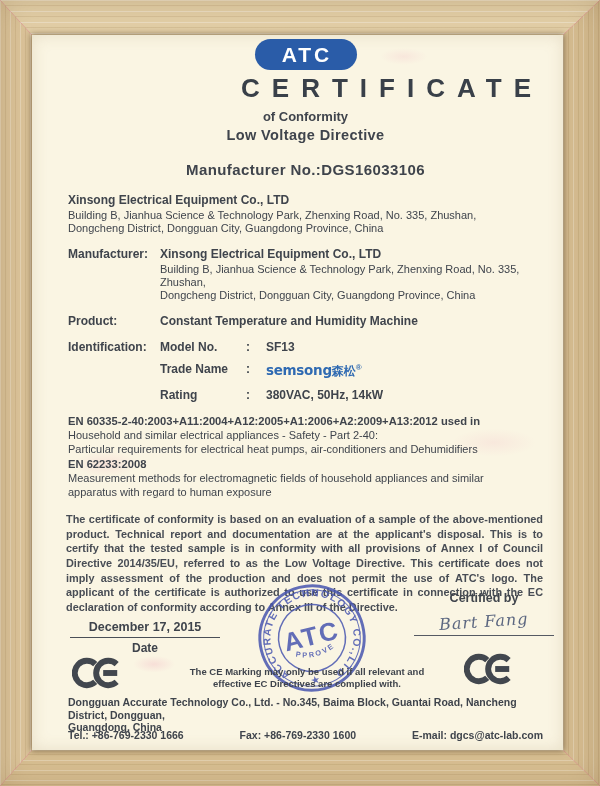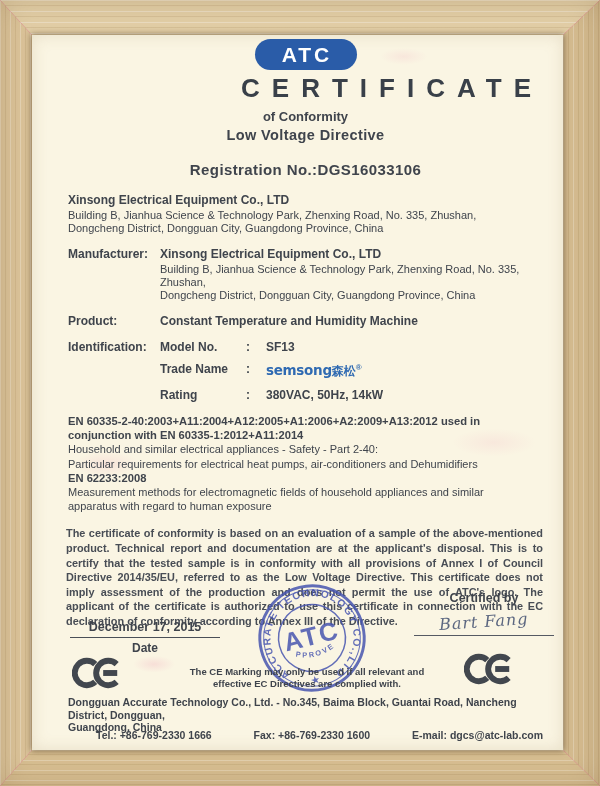--- a/index.html
+++ b/index.html
@@ -90,40 +90,40 @@
   .ce-mark{position:absolute;color:#42474e;}
   .ce-left{left:40px;top:621px;}
   .ce-right{left:432px;top:617px;}
 
   .notice{position:absolute;left:130px;top:631px;width:290px;text-align:center;
     font-weight:bold;font-size:9.5px;line-height:11.5px;}
 
   .footer-address{position:absolute;left:36px;top:661px;width:482px;
     font-weight:bold;font-size:10.5px;line-height:12.5px;}
   .contact-row{position:absolute;left:36px;right:20px;top:694px;display:flex;
-    justify-content:space-between;font-weight:bold;font-size:10.5px;margin-left:28px;}
+    justify-content:space-between;font-weight:bold;font-size:10.5px;}
 </style>
 </head>
 <body>
 
 <div class="scene">
   <div class="wood wood-top"></div>
   <div class="wood wood-bottom"></div>
   <div class="wood wood-left"></div>
   <div class="wood wood-right"></div>
 
   <div class="paper">
 
     <div class="logo-pill">
       <span>ATC</span>
     </div>
     <h1 class="title">CERTIFICATE</h1>
     <div class="subtitle">of Conformity</div>
     <div class="directive">Low Voltage Directive</div>
-    <div class="registration">Registration No.:DGS16033106</div>
+    <div class="registration">Manufacturer No.:DGS16033106</div>
 
     <div class="rows">
 
       <div class="row">
         <div class="row-content">
           <div class="company">Xinsong Electrical Equipment Co., LTD</div>
           <div class="addr">Building B, Jianhua Science &amp; Technology Park, Zhenxing Road, No. 335, Zhushan,</div>
           <div class="addr">Dongcheng District, Dongguan City, Guangdong Province, China</div>
         </div>
       </div>
@@ -161,21 +161,20 @@
             <span class="id-name">Rating</span>
             <span class="id-colon">:</span>
             <span>380VAC, 50Hz, 14kW</span>
           </div>
         </div>
       </div>
 
       <div class="row product-row">
         <div class="row-content">
           <div class="std-line std-bold">EN 60335-2-40:2003+A11:2004+A12:2005+A1:2006+A2:2009+A13:2012 used in</div>
-          <div class="std-line std-bold">conjunction with EN 60335-1:2012+A11:2014</div>
           <div class="std-line">Household and similar electrical appliances - Safety - Part 2-40:</div>
           <div class="std-line">Particular requirements for electrical heat pumps, air-conditioners and Dehumidifiers</div>
           <div class="std-line std-bold">EN 62233:2008</div>
           <div class="std-line">Measurement methods for electromagnetic fields of household appliances and similar</div>
           <div class="std-line">apparatus with regard to human exposure</div>
         </div>
       </div>
     </div>
 
     <p class="body-par">The certificate of conformity is based on an evaluation of a sample of the above-mentioned product. Technical report and documentation are at the applicant's disposal. This is to certify that the tested sample is in conformity with all provisions of Annex I of Council Directive 2014/35/EU, referred to as the Low Voltage Directive. This certificate does not imply assessment of the production and does not permit the use of ATC's logo. The applicant of the certificate is authorized to use this certificate in connection with the EC declaration of conformity according to Annex III of the Directive.</p>

